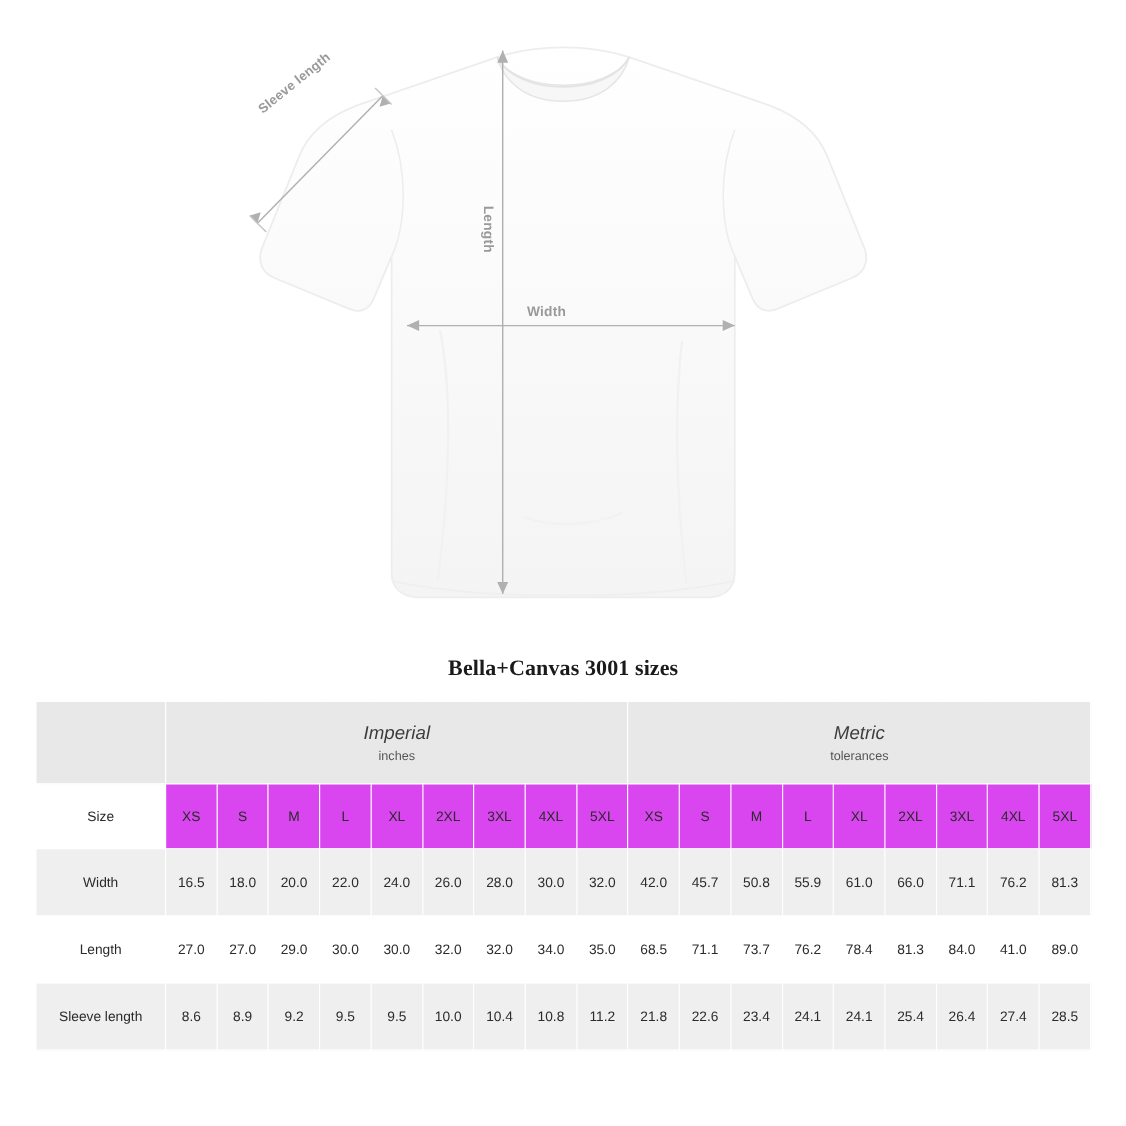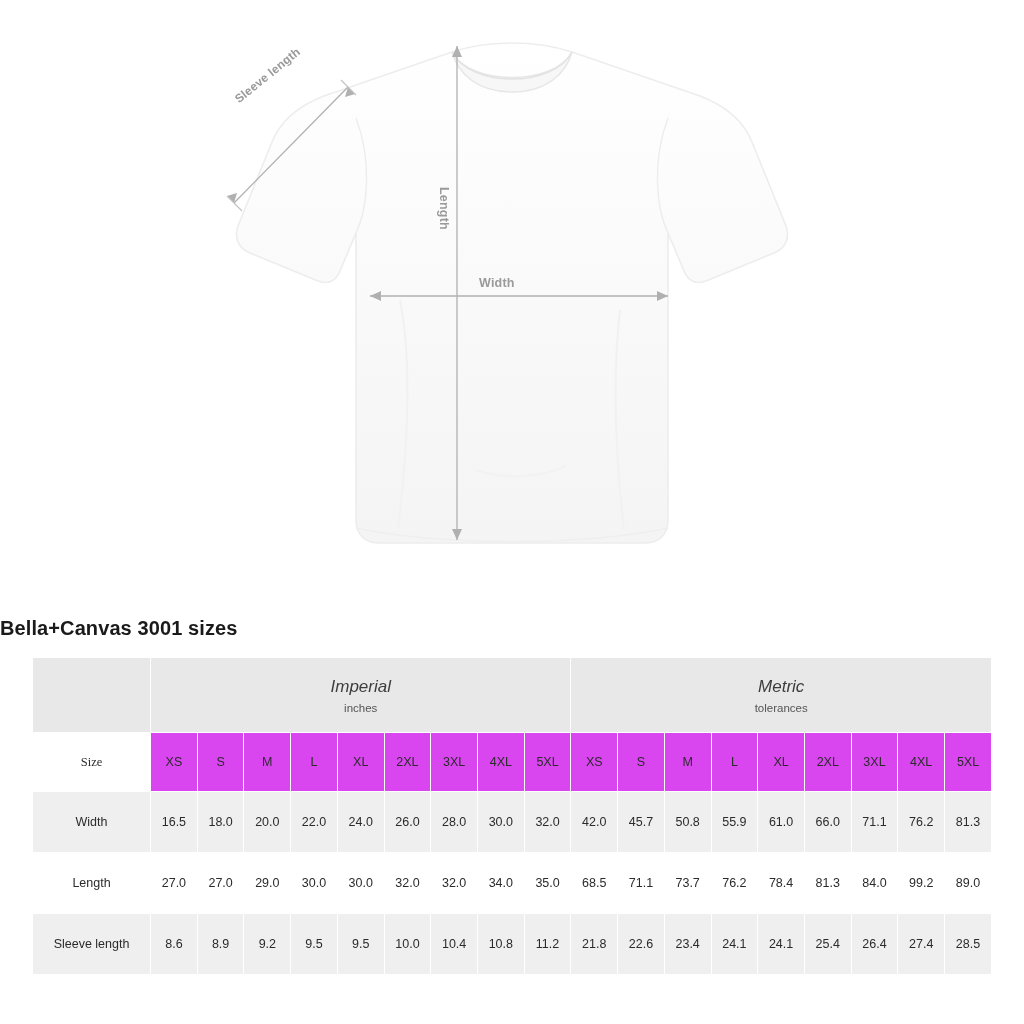--- a/index.html
+++ b/index.html
@@ -55,22 +55,23 @@
     font-size: 12.5px;
   }
   .annot-width {
     left: 479px;
     top: 276px;
     font-size: 12.5px;
   }
 
   
   .title-block {
-    text-align: left;
-    margin-top: 32px;
+    text-align: center;
+    margin-top: 12px;
+    font-family: Liberation Serif, serif;
   }
   .chart-title {
     font-size: 20px;
     font-weight: bold;
     color: #1a1a1a;
     letter-spacing: .1px;
   }
   .chart-note {
     font-size: 12.5px;
     font-style: italic;
@@ -119,21 +120,20 @@
   
   .hdr-row td, .hdr-row th {
     height: 56px;
     background: #d946ef;
     font-weight: bold;
     color: #2b2b2b;
     font-size: 12.5px;
   }
   .hdr-row .rowlabel {
     background: #ffffff;
-    font-family: Liberation Serif, serif;
   }
 
   
   .data-row td {
     height: 58px;
     color: #2b2b2b;
   }
   .row-shade td { background: #efefef; }
   .row-plain td { background: #ffffff; }
 
@@ -316,21 +316,21 @@
         <td>32.0</td>
         <td>34.0</td>
         <td>35.0</td>
         <td>68.5</td>
         <td>71.1</td>
         <td>73.7</td>
         <td>76.2</td>
         <td>78.4</td>
         <td>81.3</td>
         <td>84.0</td>
-        <td>99.2</td>
+        <td>41.0</td>
         <td>89.0</td>
       </tr>
       <tr class="data-row row-shade">
         <td class="rowlabel">Sleeve length</td>
         <td>8.6</td>
         <td>8.9</td>
         <td>9.2</td>
         <td>9.5</td>
         <td>9.5</td>
         <td>10.0</td>

